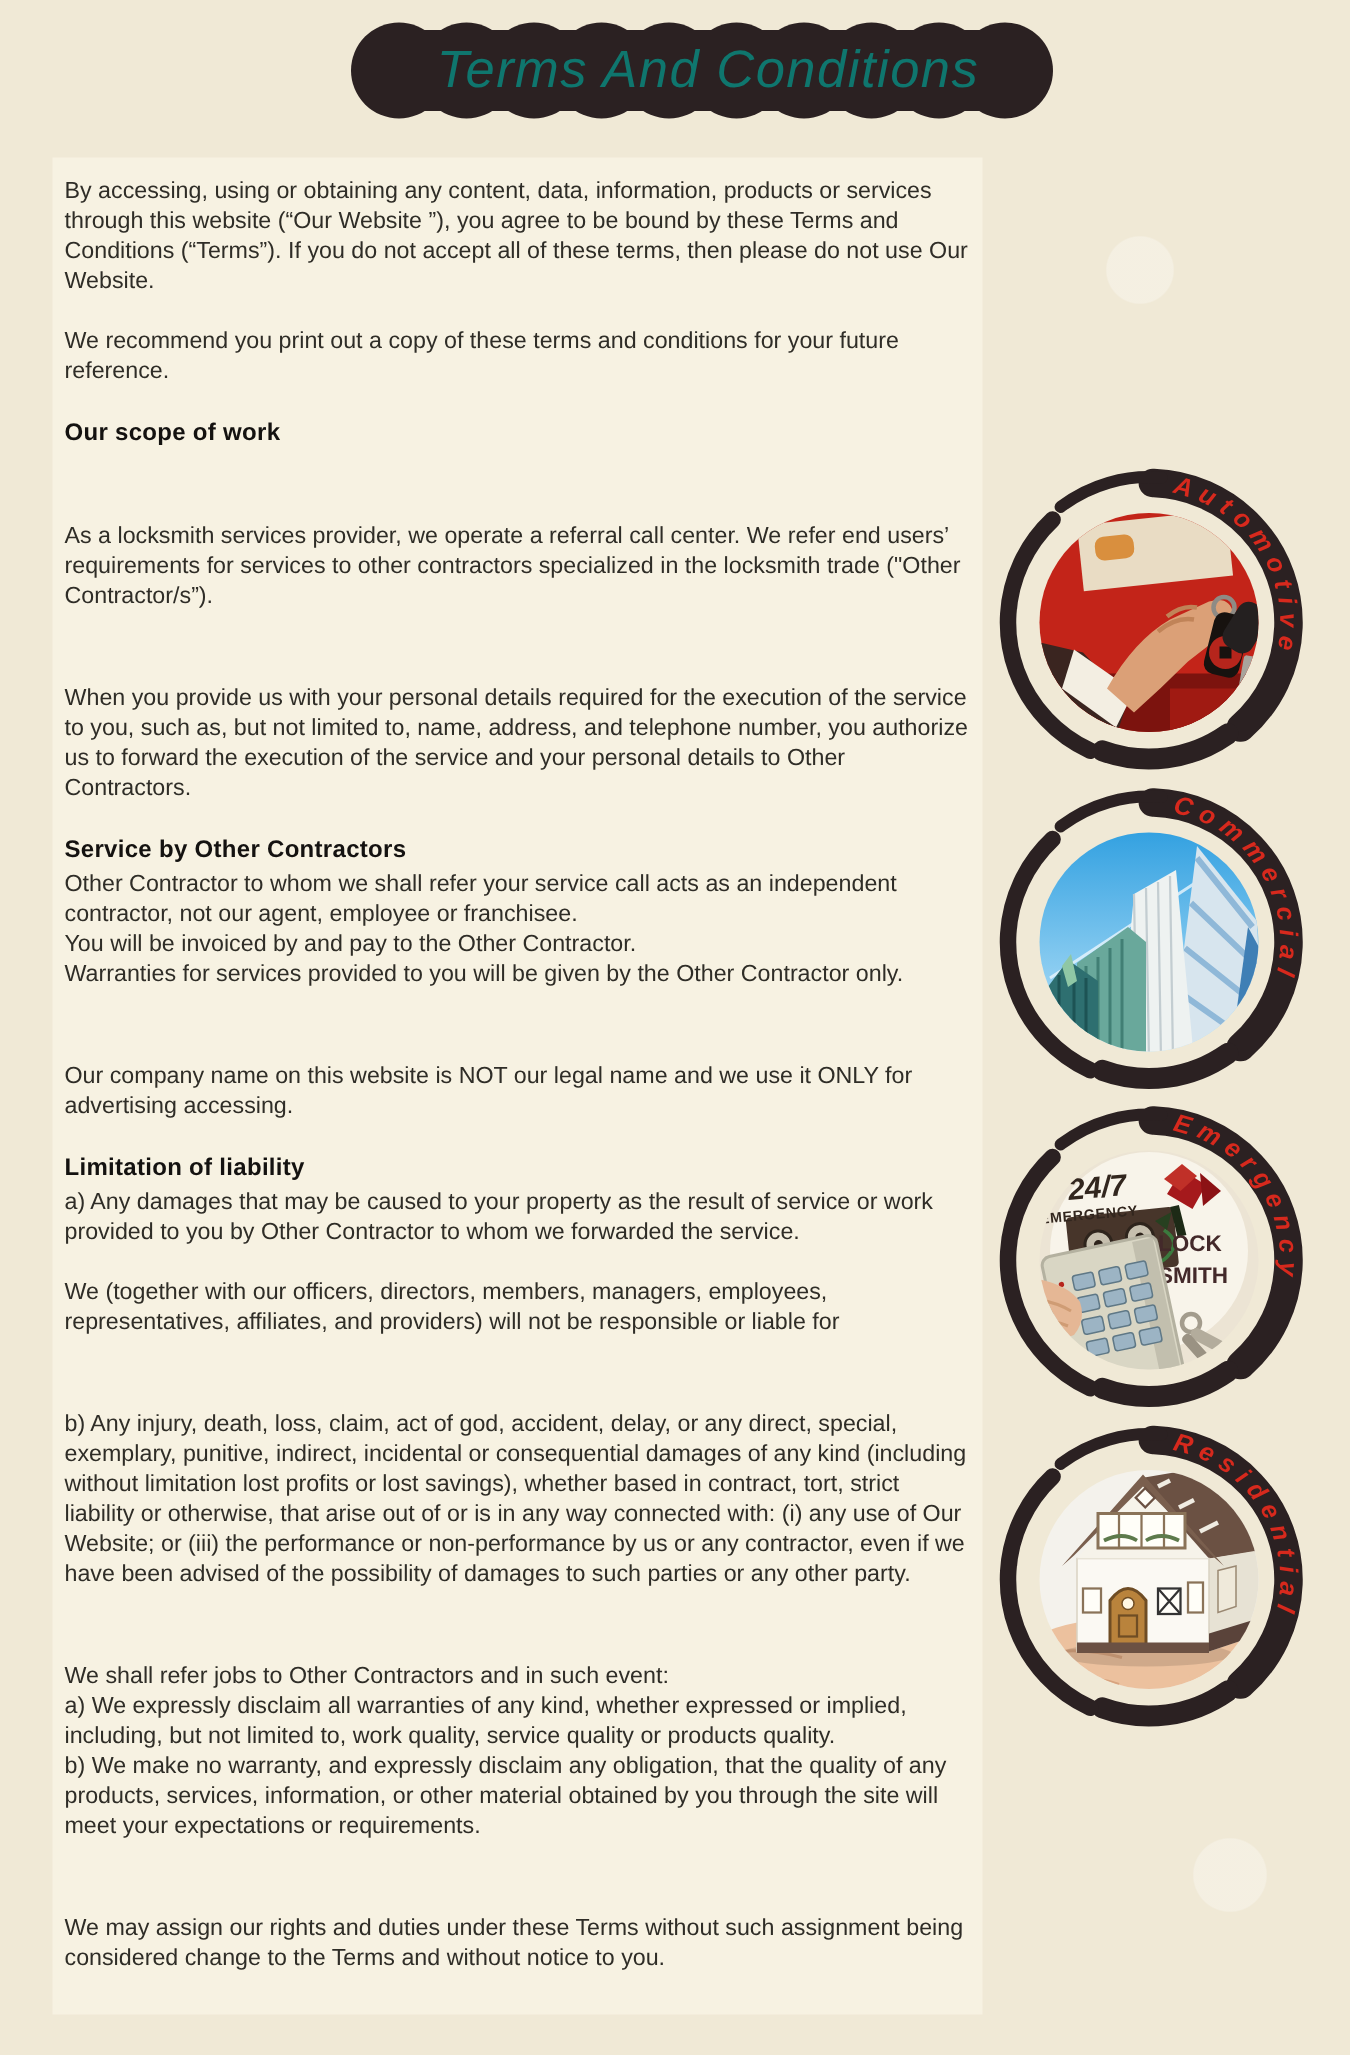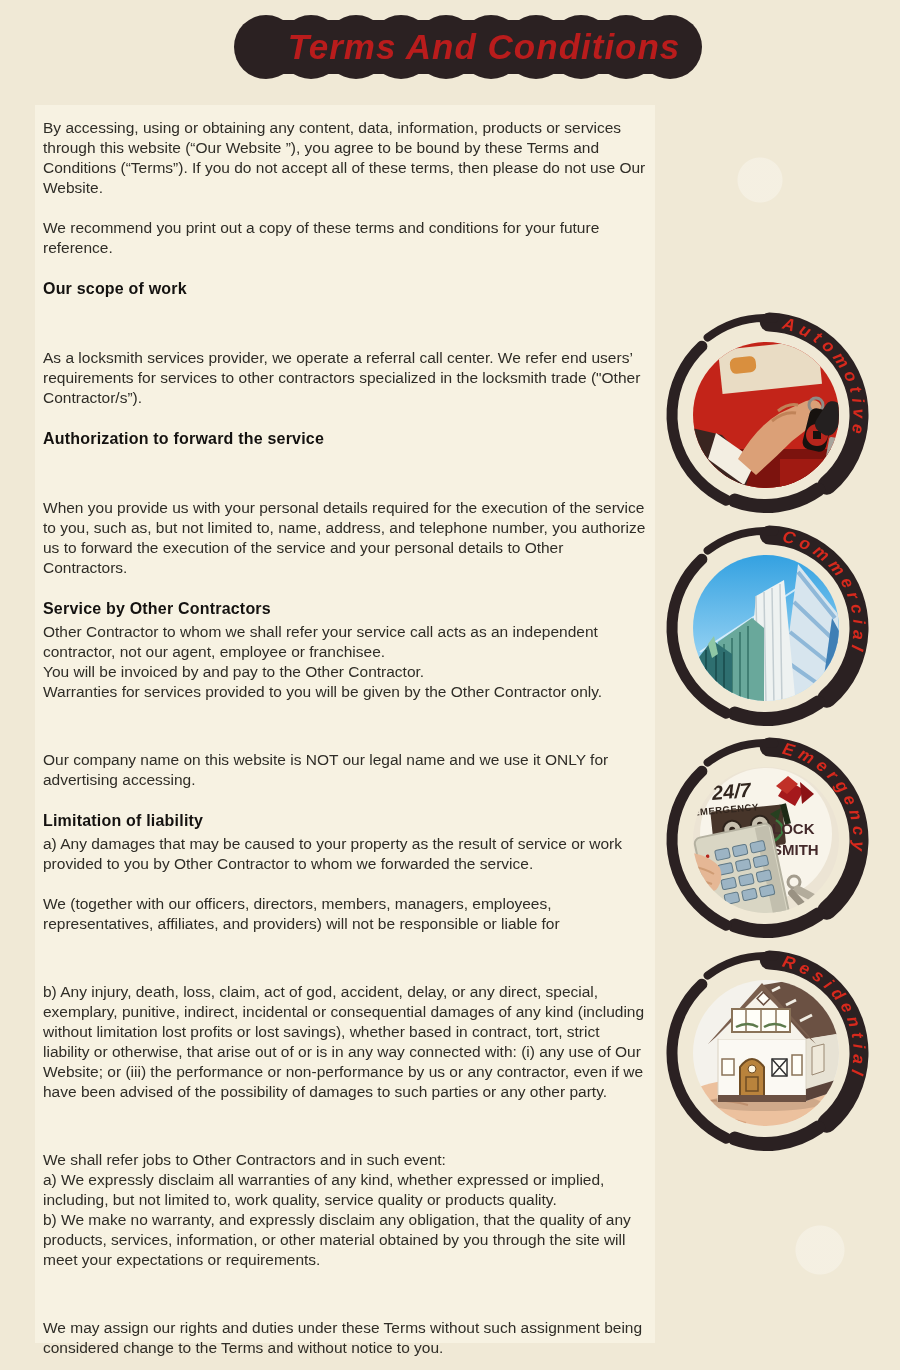--- a/index.html
+++ b/index.html
@@ -9,24 +9,24 @@
       radial-gradient(circle at 120px 300px, rgba(255,255,255,.35) 0 26px, transparent 27px),
       radial-gradient(circle at 760px 180px, rgba(255,255,255,.3) 0 22px, transparent 23px),
       radial-gradient(circle at 820px 1250px, rgba(255,255,255,.3) 0 24px, transparent 25px),
       #f0e9d6;
     font-family:"Liberation Sans", sans-serif;
     color:#2f2d27;
   }
   .title-wrap{position:absolute;left:234px;top:14px;width:468px;height:68px;}
   .title-wrap svg{position:absolute;left:0;top:0;}
   .title-text{
-    position:absolute;left:16px;top:0;width:468px;height:66px;
+    position:absolute;left:4px;top:0;width:468px;height:66px;
     display:flex;align-items:center;justify-content:center;
-    font-size:35px;font-weight:bold;font-style:italic;letter-spacing:1px;
-    color:#b91c1c;
+    font-size:35px;font-weight:normal;font-style:italic;letter-spacing:1px;
+    color:#0f766e;
   }
   .panel{
     position:absolute;left:35px;top:105px;width:620px;height:1238px;
     background:#f7f2e2;
     box-sizing:border-box;
     padding:13px 6px 20px 8px;
     font-size:15.5px;line-height:20px;
   }
   .para{white-space:pre-line;margin:0 0 20px 0;}
   .para:last-child{margin-bottom:0;margin-top:48px;}
@@ -69,21 +69,20 @@
 <main class="panel">
   <p class="para">By accessing, using or obtaining any content, data, information, products or services through this website (“Our Website ”), you agree to be bound by these Terms and Conditions (“Terms”). If you do not accept all of these terms, then please do not use Our Website.</p>
   <p class="para">We recommend you print out a copy of these terms and conditions for your future reference.</p>
 
   <section>
     <h2 class="sec first">Our scope of work</h2>
     <p class="para">As a locksmith services provider, we operate a referral call center. We refer end users’ requirements for services to other contractors specialized in the locksmith trade ("Other Contractor/s”).</p>
   </section>
 
   <section>
-    <h2 class="sec">Authorization to forward the service</h2>
     <p class="para">When you provide us with your personal details required for the execution of the service to you, such as, but not limited to, name, address, and telephone number, you authorize us to forward the execution of the service and your personal details to Other Contractors.</p>
   </section>
 
   <section>
     <h2 class="sec">Service by Other Contractors</h2>
     <p class="para">Other Contractor to whom we shall refer your service call acts as an independent contractor, not our agent, employee or franchisee.
 You will be invoiced by and pay to the Other Contractor.
 Warranties for services provided to you will be given by the Other Contractor only.</p>
     <p class="para">Our company name on this website is NOT our legal name and we use it ONLY for advertising accessing.</p>
   </section>

